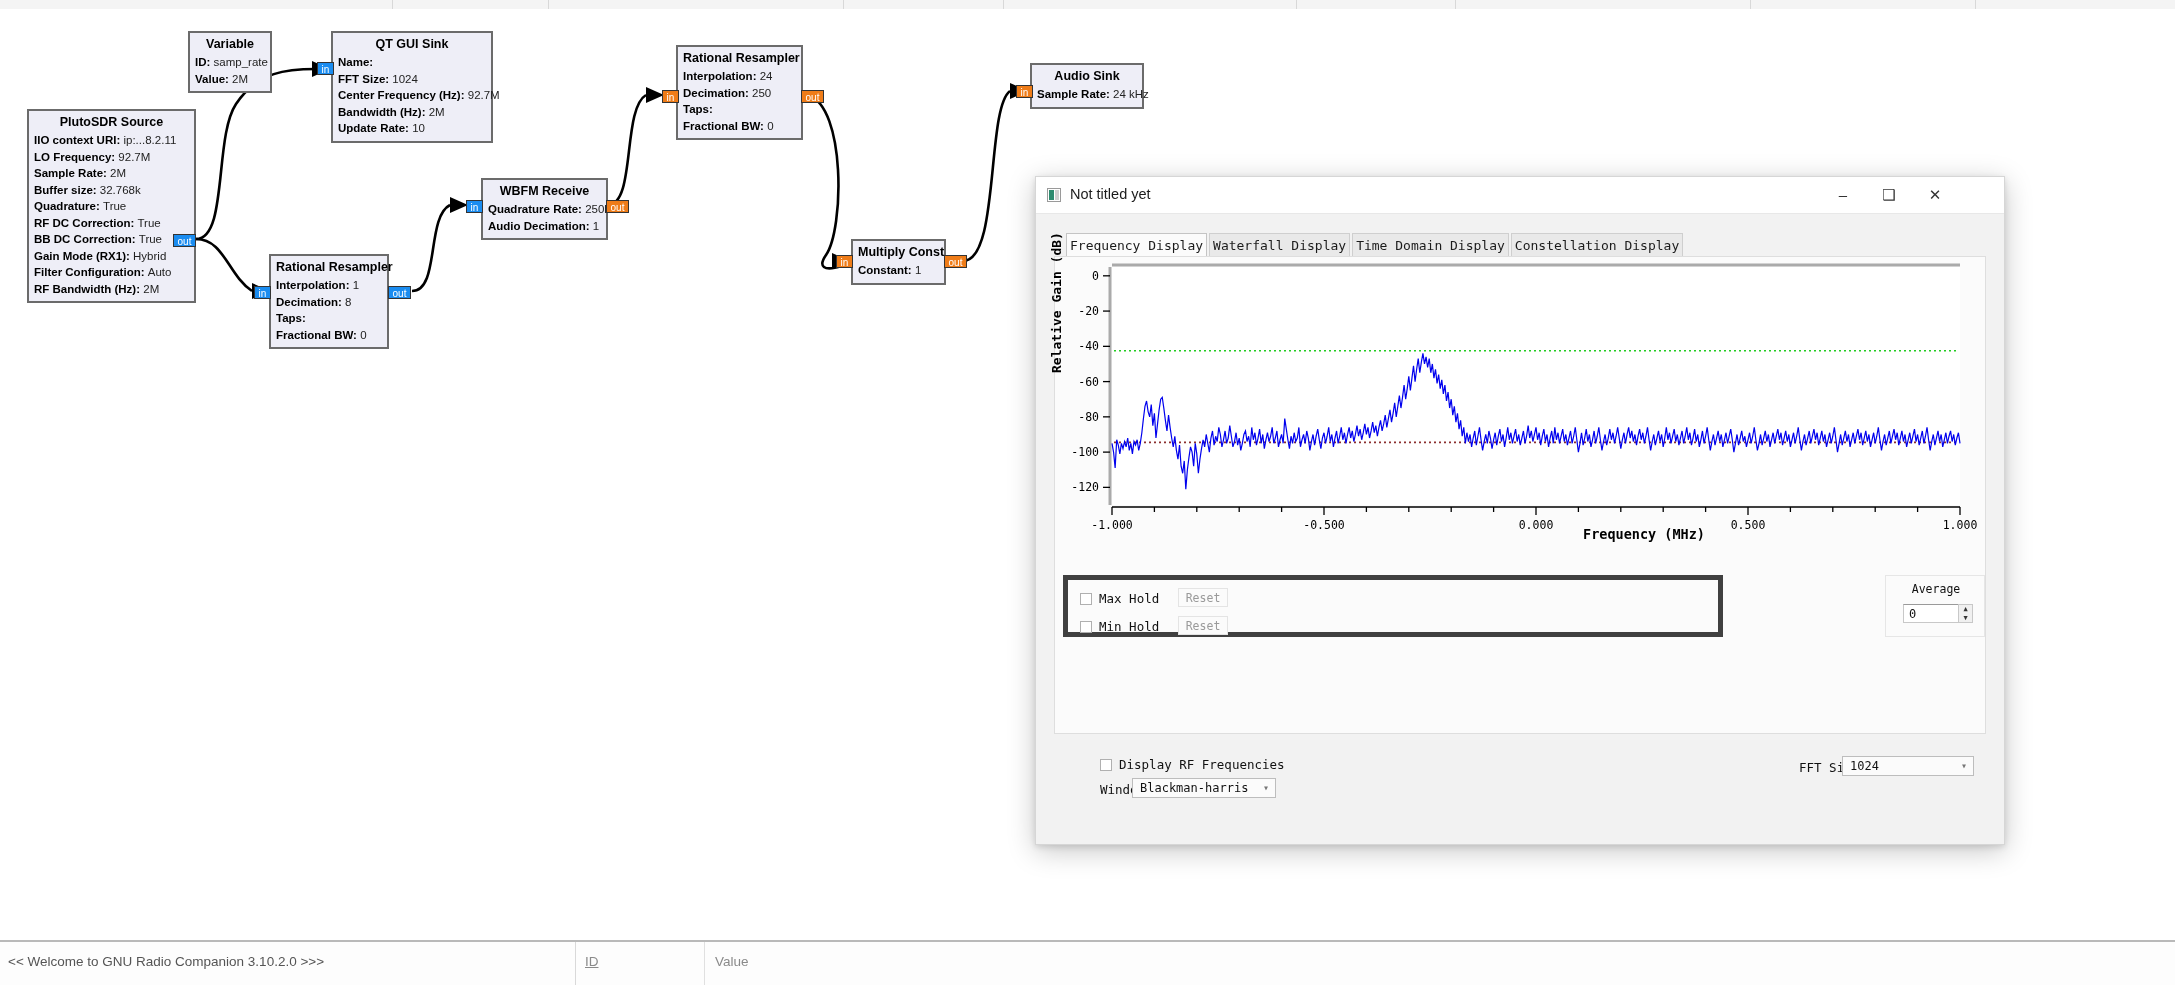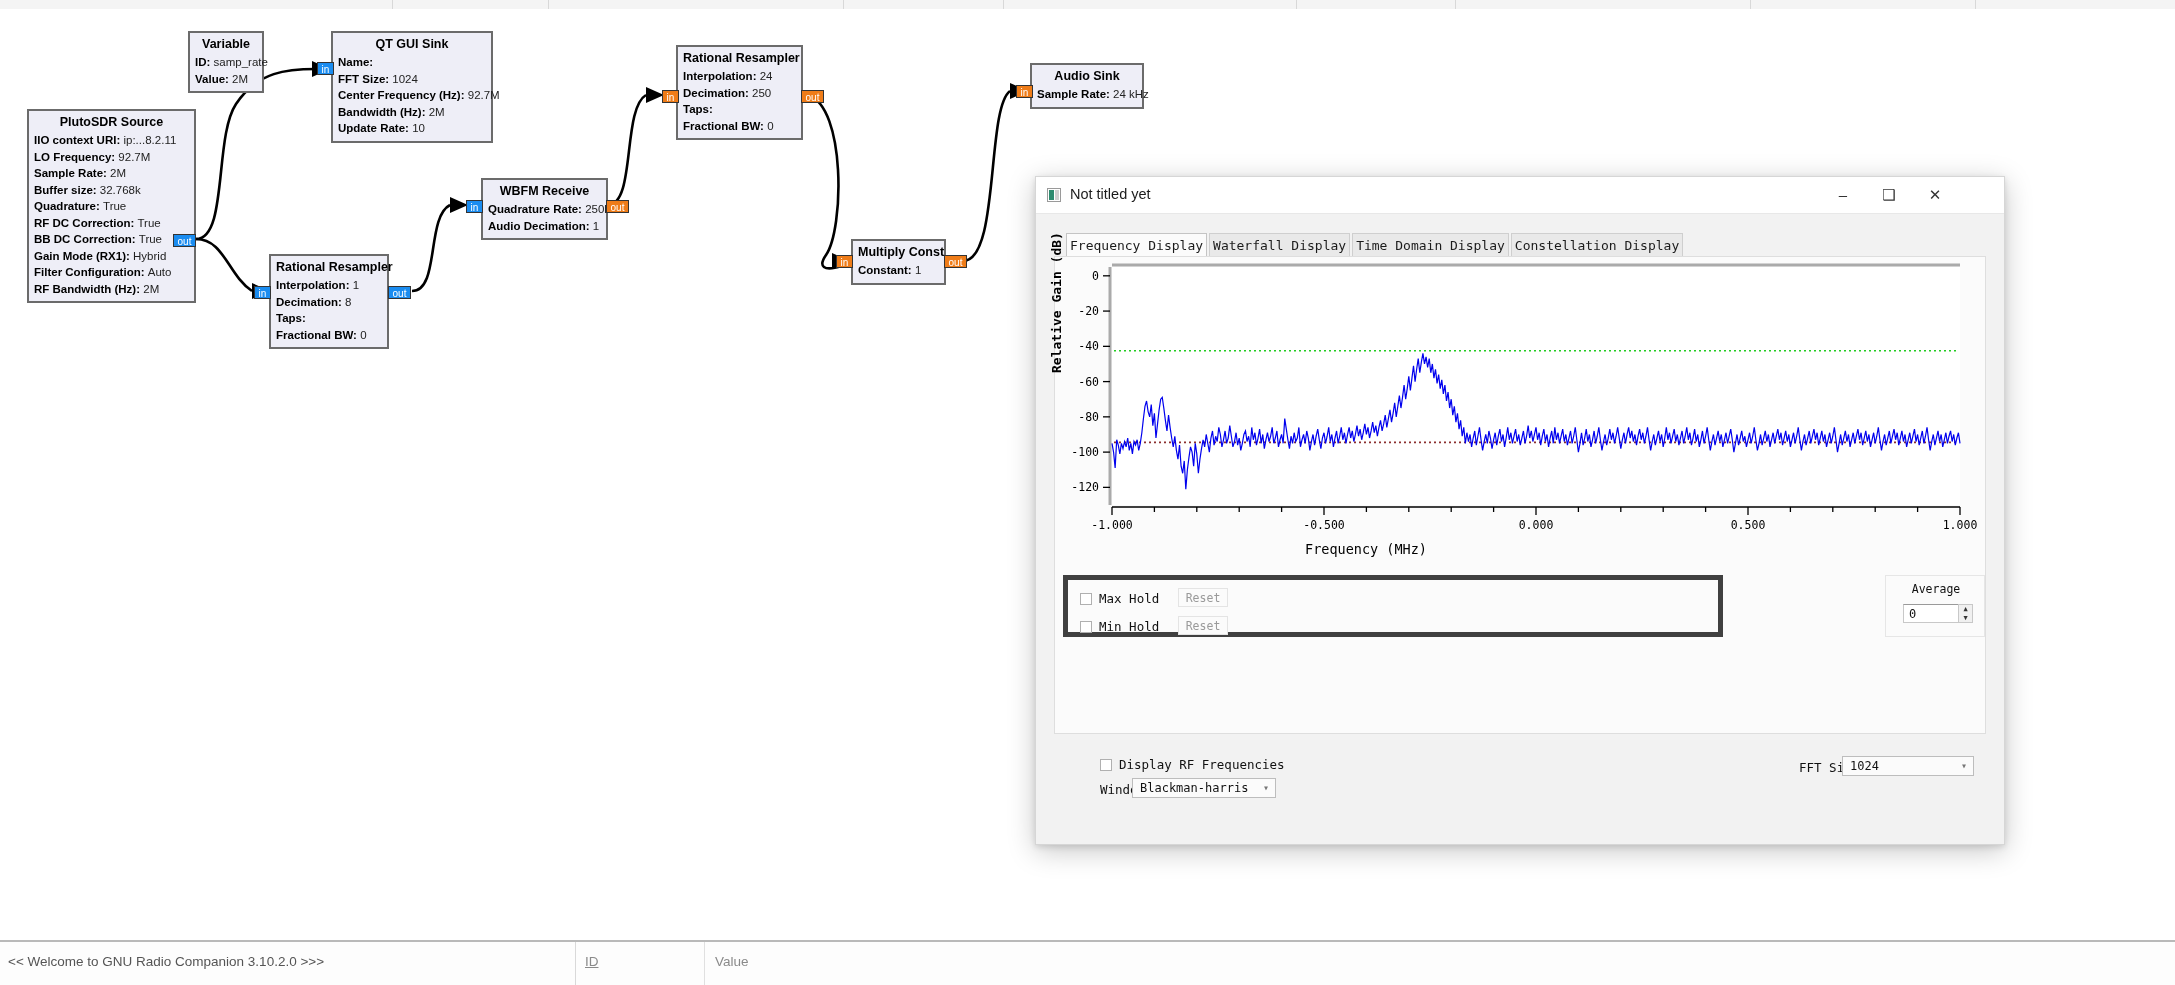--- a/index.html
+++ b/index.html
@@ -128,22 +128,22 @@
   
   #plotwrap{position:absolute;left:0;top:0;width:930px;height:320px;}
   #plot-svg{position:absolute;left:0;top:0;}
   .ylabel{
     position:absolute;left:-6px;top:116px;
     font-size:13px;font-weight:bold;color:#000;
     transform:rotate(-90deg);transform-origin:left top;
     font-family:"DejaVu Sans Mono", monospace;white-space:nowrap;
   }
   .xlabel{
-    position:absolute;left:250px;top:284px;width:400px;text-align:left;
-    font-size:13.5px;font-weight:normal;color:#000;
+    position:absolute;left:250px;top:269px;width:400px;text-align:right;
+    font-size:13.5px;font-weight:bold;color:#000;
     font-family:"DejaVu Sans Mono", monospace;
   }
   .tick-txt{font-family:"DejaVu Sans Mono", monospace;font-size:11.5px;fill:#000;}
   .legend{
     position:absolute;left:839px;top:24px;font-size:11.5px;color:#000;
     font-family:"DejaVu Sans Mono", monospace;
   }
   .legend .sw{display:inline-block;width:9px;height:9px;background:#0000ee;margin-right:5px;}
 
   
@@ -229,21 +229,21 @@
     <polygon points="646,78 664,86 646,94" fill="#000"></polygon>
 
     <path d="M 808 86 C 846 98 844 220 826 246 C 808 272 864 252 836 252" fill="none" stroke="#000" stroke-width="2.6"></path>
     <polygon points="832,244 850,252 832,260" fill="#000"></polygon>
 
     <path d="M 963 252 C 1000 252 986 100 1010 82" fill="none" stroke="#000" stroke-width="2.6"></path>
     <polygon points="1010,74 1028,82 1010,90" fill="#000"></polygon>
   </svg>
 
 
-  <div class="blk" style="left:188px;top:22px;width:76px;">
+  <div class="blk" style="left:188px;top:22px;width:84px;">
     <div class="blk-title">Variable</div>
     <div class="row"><span>ID:</span> <span class="v">samp_rate</span></div>
     <div class="row"><span>Value:</span> <span class="v">2M</span></div>
   </div>
 
   <div class="blk" style="left:331px;top:22px;width:162px;">
     <div class="blk-title">QT GUI Sink</div>
     <div class="row"><span>Name:</span> <span class="v"></span></div>
     <div class="row"><span>FFT Size:</span> <span class="v">1024</span></div>
     <div class="row"><span>Center Frequency (Hz):</span> <span class="v">92.7M</span></div>

